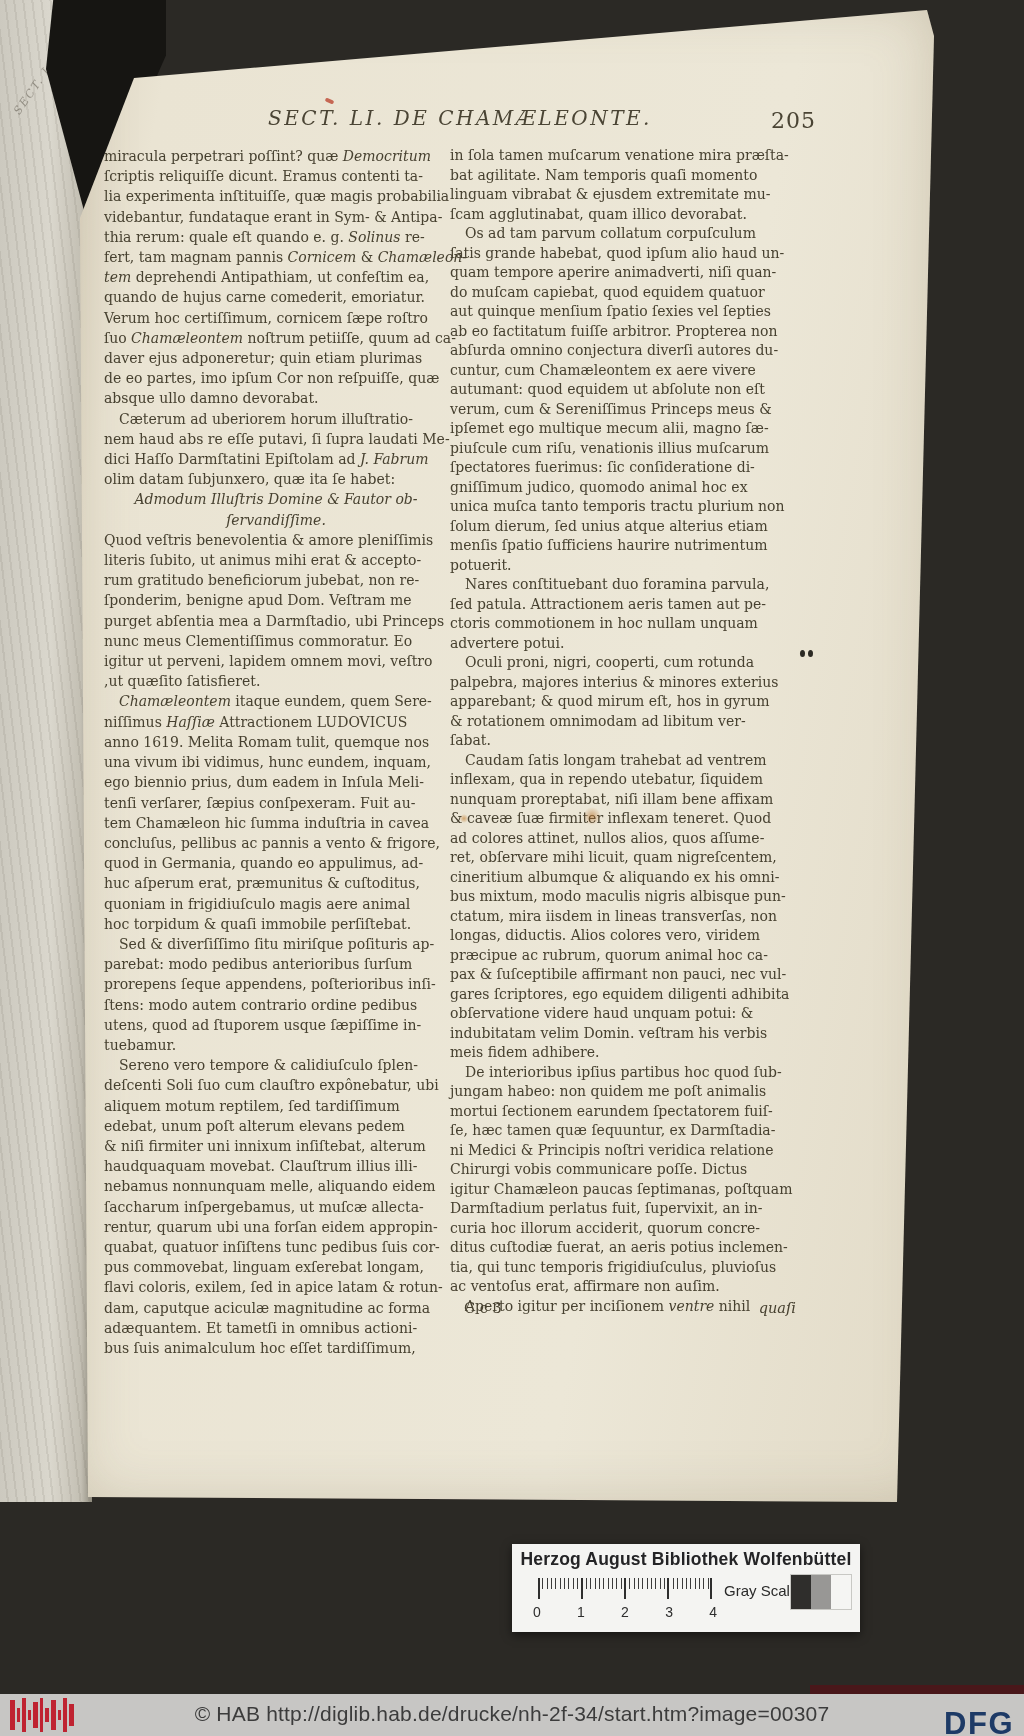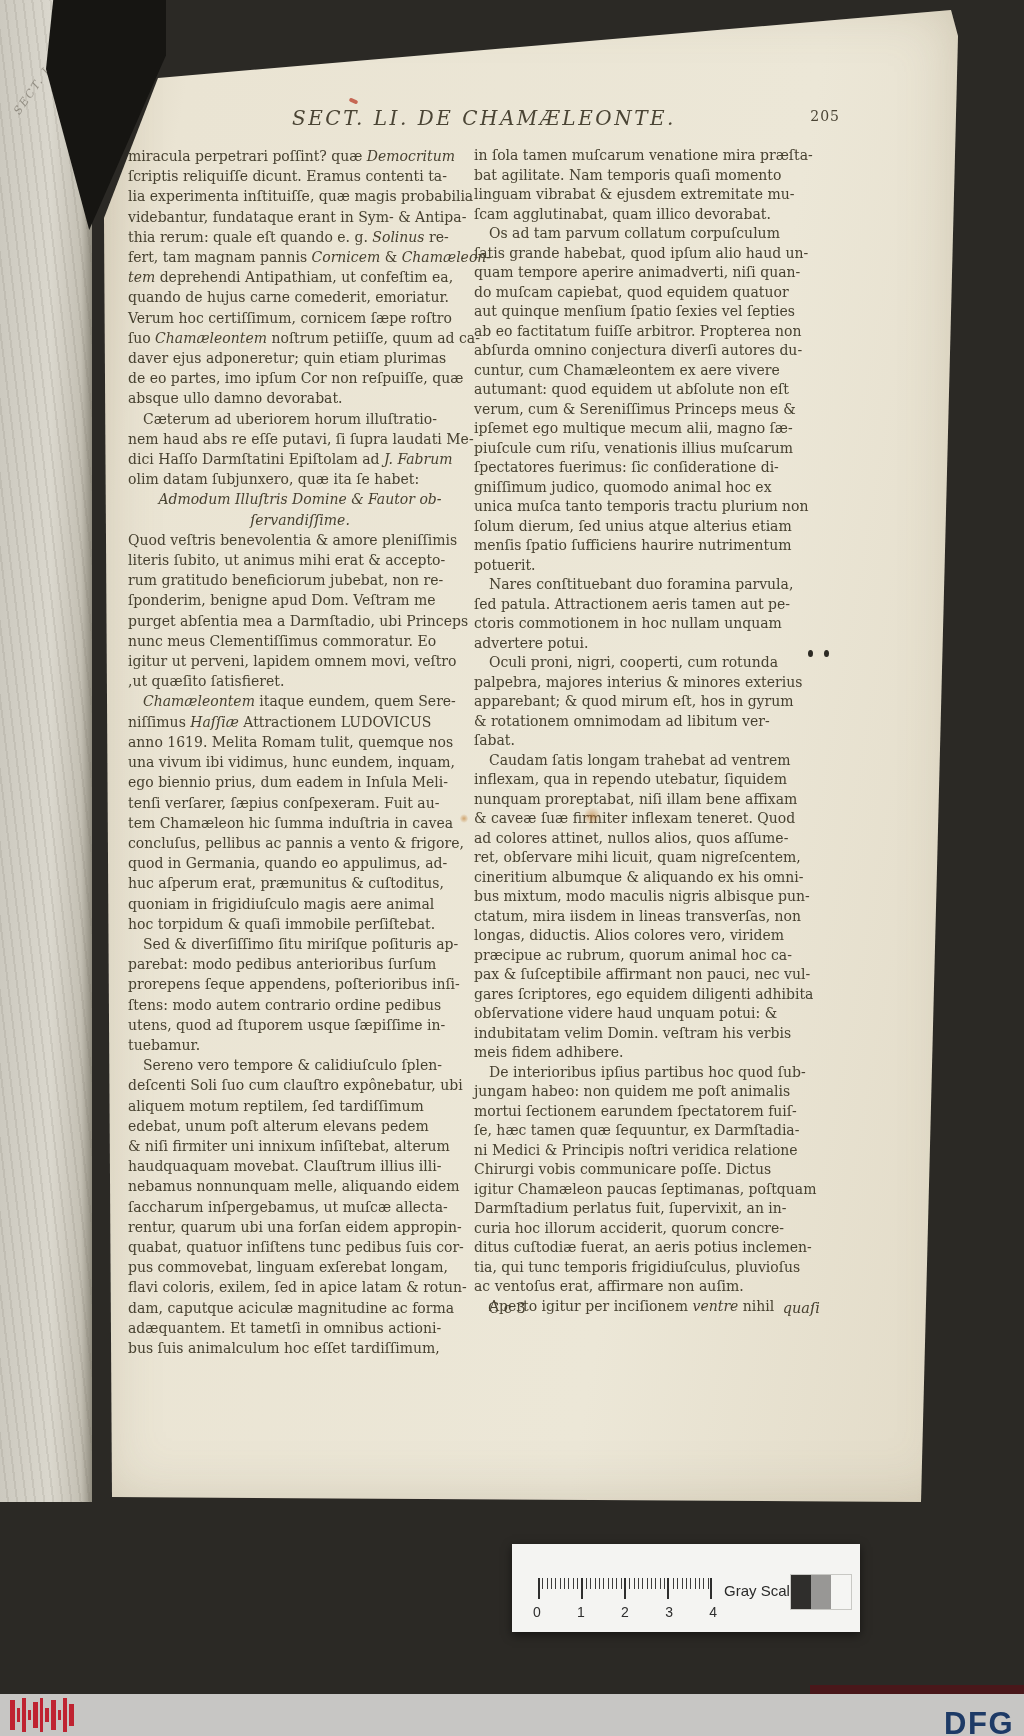--- a/index.html
+++ b/index.html
@@ -13,29 +13,29 @@
   .prev-strip .streaks{position:absolute;inset:0;
     background:repeating-linear-gradient(83deg,rgba(255,255,255,0) 0 7px,rgba(110,104,92,.13) 7px 9px);}
   .ghost-title{position:absolute;left:-10px;top:56px;transform:rotate(-55deg);
     font-size:11px;color:rgba(95,90,78,.55);letter-spacing:2px;white-space:nowrap;font-style:italic;}
 
   
   .wedge{position:absolute;left:46px;top:0;width:120px;height:230px;background:#161512;
     clip-path:polygon(6% 0,100% 0,100% 24%,36% 100%,0 30%);}
 
   
-  .page{position:absolute;left:100px;top:0;width:860px;height:1504px;
+  .page{position:absolute;left:76px;top:0;width:860px;height:1504px;
     background:linear-gradient(100deg,#ddd5c2 0%,#eae4d3 9%,#ece7d7 65%,#e3dcc9 96%,#d8cfba 100%);
     clip-path:polygon(4px 218px,58px 78px,851px 10px,858px 36px,821px 1502px,12px 1497px);
     box-shadow:inset 0 0 60px rgba(120,105,70,.25);}
   .content{position:absolute;inset:0;color:#474130;}
 
   .header-row{position:absolute;left:28px;top:106px;width:712px;height:30px;}
   .title{text-align:center;font-style:italic;font-size:20px;letter-spacing:2.5px;color:#4a4434;}
-  .pagenum{position:absolute;right:0;top:2px;font-size:14px;letter-spacing:1px;color:#4a4434;text-align:right;}
+  .pagenum{position:absolute;right:0;top:2px;font-size:22px;letter-spacing:1px;color:#4a4434;text-align:right;}
 
   .col{position:absolute;top:146px;font-size:14px;line-height:20.2px;white-space:nowrap;}
   .col-left{left:28px;width:344px;}
   .col-right{left:374px;width:352px;line-height:19.5px;}
   .tl{min-height:1em;}
   .tl.ind{padding-left:15px;}
   .tl.ctr{text-align:center;padding-left:0;}
   .tl i{font-style:italic;}
   .sig-row{display:flex;justify-content:space-between;padding:2px 6px 0 14px;font-size:14.5px;}
   .catchword{font-style:italic;}
@@ -230,20 +230,21 @@
       <div class="red-speck"></div>
       <div class="ink-speck" style="left:724px;"></div>
     </div>
   </div>
 
   <div class="stain1"></div>
   <div class="stain2"></div>
   <div class="ink-speck"></div>
 
   <div class="card">
+    <div class="card-title">Herzog August Bibliothek Wolfenbüttel</div>
     <div class="ruler">
       <div class="minor"></div>
       <div class="major" style="left:0;"></div>
       <div class="major" style="left:43px;"></div>
       <div class="major" style="left:86px;"></div>
       <div class="major" style="left:129px;"></div>
       <div class="major" style="left:172px;"></div>
     </div>
     <div class="ruler-nums">
       <span>0</span>
@@ -269,16 +270,17 @@
       <i style="width:4px;height:34px;"></i>
         <i style="width:3px;height:10px;"></i>
       <i style="width:5px;height:26px;"></i>
         <i style="width:3px;height:34px;"></i>
       <i style="width:4px;height:14px;"></i>
         <i style="width:5px;height:30px;"></i>
       <i style="width:3px;height:10px;"></i>
         <i style="width:4px;height:34px;"></i>
       <i style="width:5px;height:22px;"></i>
     </div>
+    <div class="url">© HAB http://diglib.hab.de/drucke/nh-2f-34/start.htm?image=00307</div>
     <div class="dfg">DFG</div>
   </div>
 
 </div>
 
 </body></html>

